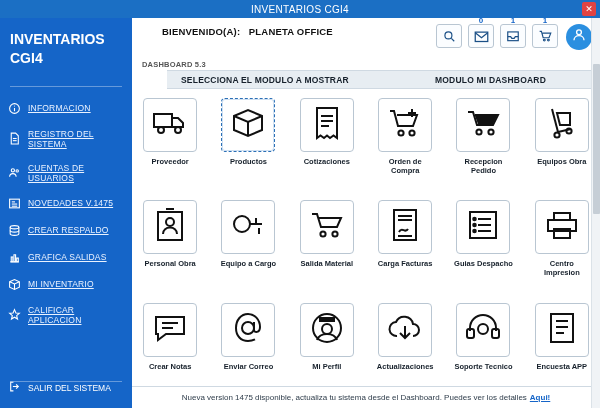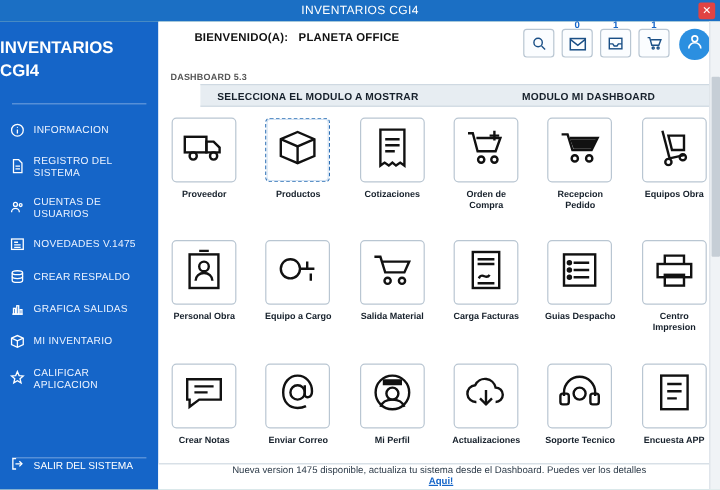--- a/index.html
+++ b/index.html
@@ -6,21 +6,21 @@
   html, body {
     margin: 0; padding: 0;
     width: 600px; height: 408px;
     font-family: "Liberation Sans", sans-serif;
     background: #d9e3ea;
     overflow: hidden;
   }
   #app {
     position: relative;
     width: 600px; height: 408px;
-    background: #0f766e;
+    background: #f97316;
   }
   
   .titlebar {
     height: 18px;
     background: #1b6fc4;
     color: #ffffff;
     display: flex;
     align-items: center;
     justify-content: center;
     font-size: 10px;
@@ -47,35 +47,36 @@
   }
   
   .sidebar {
     width: 132px;
     background: #1565c8;
     color: #ffffff;
     position: relative;
     flex: 0 0 132px;
   }
   .brand {
-    padding: 12px 10px 10px 0;
+    padding: 12px 10px 10px 10px;
     font-size: 14px;
     font-weight: bold;
     line-height: 1.35;
   }
   .menu { margin-top: 6px; }
   .menu-item {
     display: flex;
     align-items: center;
     gap: 7px;
     padding: 7px 8px;
     font-size: 8.5px;
     letter-spacing: .2px;
     color: #eaf2ff;
     cursor: pointer;
+    text-decoration: underline;
   }
   .menu-item .mi-ico {
     width: 13px; height: 13px;
     flex: 0 0 13px;
     display: block;
   }
   .sb-divider {
     height: 1px;
     background: rgba(255,255,255,.35);
     margin: 8px 10px;
@@ -211,25 +212,24 @@
     text-align: center;
     line-height: 1.2;
     max-width: 72px;
   }
   
   .footer {
     height: 22px;
     border-top: 1px solid #cfd9e2;
     display: flex;
     align-items: center;
-    justify-content: flex-start;
+    justify-content: center;
     font-size: 8px;
     color: #2e3c4a;
     background: #ffffff;
-    flex-direction: column;
   }
   .footer a {
     color: #1565c8;
     font-weight: bold;
     text-decoration: underline;
     margin-left: 3px;
     cursor: pointer;
   }
   .scrollbar {
     position: absolute;

